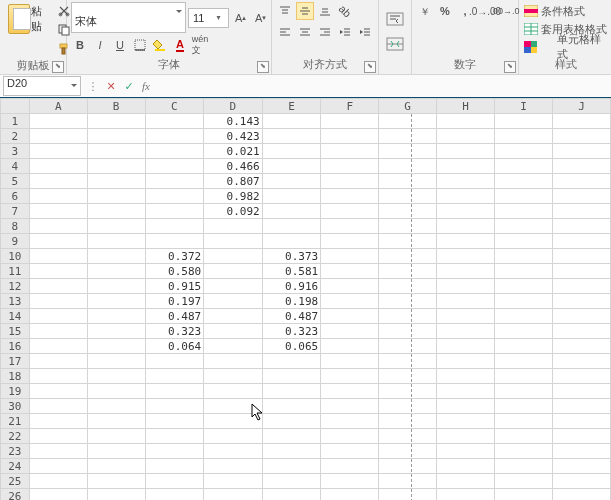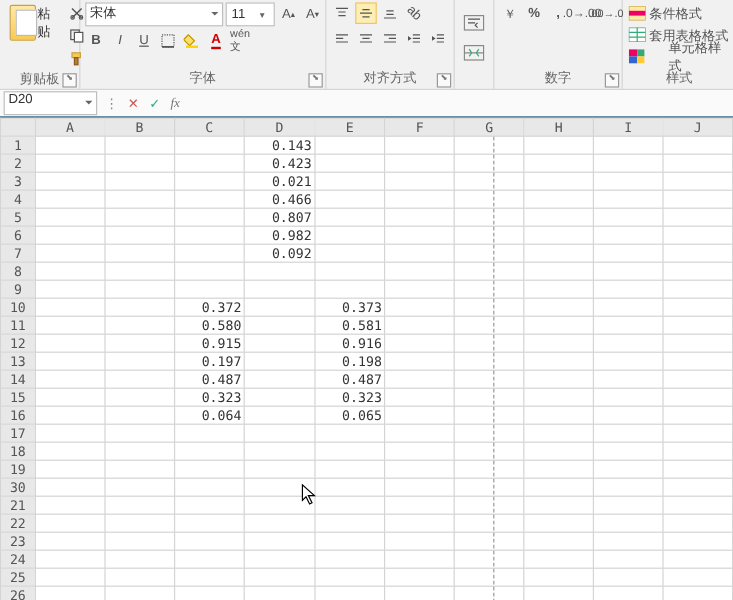--- a/index.html
+++ b/index.html
@@ -6,21 +6,21 @@
 .ribbon{background:#f1f1f1;border-bottom:1px solid #d5d5d5;display:flex;height:74px}
 .group{border-right:1px solid #d5d5d5;padding:2px 4px 1px 4px;display:flex;flex-direction:column;justify-content:space-between;position:relative}
 .group-label{text-align:center;font-size:11px;color:#666;padding-bottom:1px}
 .group-body{display:flex;align-items:flex-start;gap:3px;flex:1}
 .dlg{position:absolute;right:2px;bottom:1px;width:10px;height:10px;border:1px solid #999;font-size:7px;line-height:8px;text-align:center;color:#777;background:#fafafa}
 .btn-lg{display:flex;flex-direction:row;align-items:center;padding:2px 4px;gap:1px;font-size:11px}
 .paste-icn{width:26px;height:28px;background:linear-gradient(#ffe9a8,#f7c957);border:1px solid #caa23f;border-radius:2px;position:relative}
 .paste-icn:before{content:"";position:absolute;left:4px;top:3px;width:16px;height:20px;background:#fff;border:1px solid #bbb}
 .col{display:flex;flex-direction:column;gap:1px}
 .ibtn{width:16px;height:16px;border:1px solid transparent;display:flex;align-items:center;justify-content:center;font-size:11px;color:#555;background:none}
-.sel{height:18px;border:1px solid #bfbfbf;background:#fff;font-size:11px;padding:0 14px 0 3px;position:relative}
+.sel{height:18px;border:1px solid #bfbfbf;background:#fff;font-size:11px;padding:11px 14px 0 3px;position:relative}
 .sel:after{content:"";position:absolute;right:3px;top:7px;border:3px solid transparent;border-top-color:#666}
 .row{display:flex;gap:2px;align-items:center}
 .spin{display:flex;border:1px solid #bfbfbf;background:#fff;height:18px;align-items:center}
 .spin span{padding:0 4px;font-size:11px}
 .spin .ar{width:12px;font-size:8px;color:#666;text-align:center}
 svg{display:block}
 
 .fbar{display:flex;align-items:center;height:22px;border-bottom:1px solid #0c4a6e;background:#fafafa}
 .namebox{width:70px;height:18px;border:1px solid #bfbfbf;background:#fff;margin:0 3px;padding:0 3px;font-size:11px;position:relative}
 .namebox:after{content:"";position:absolute;right:3px;top:7px;border:3px solid transparent;border-top-color:#666}

